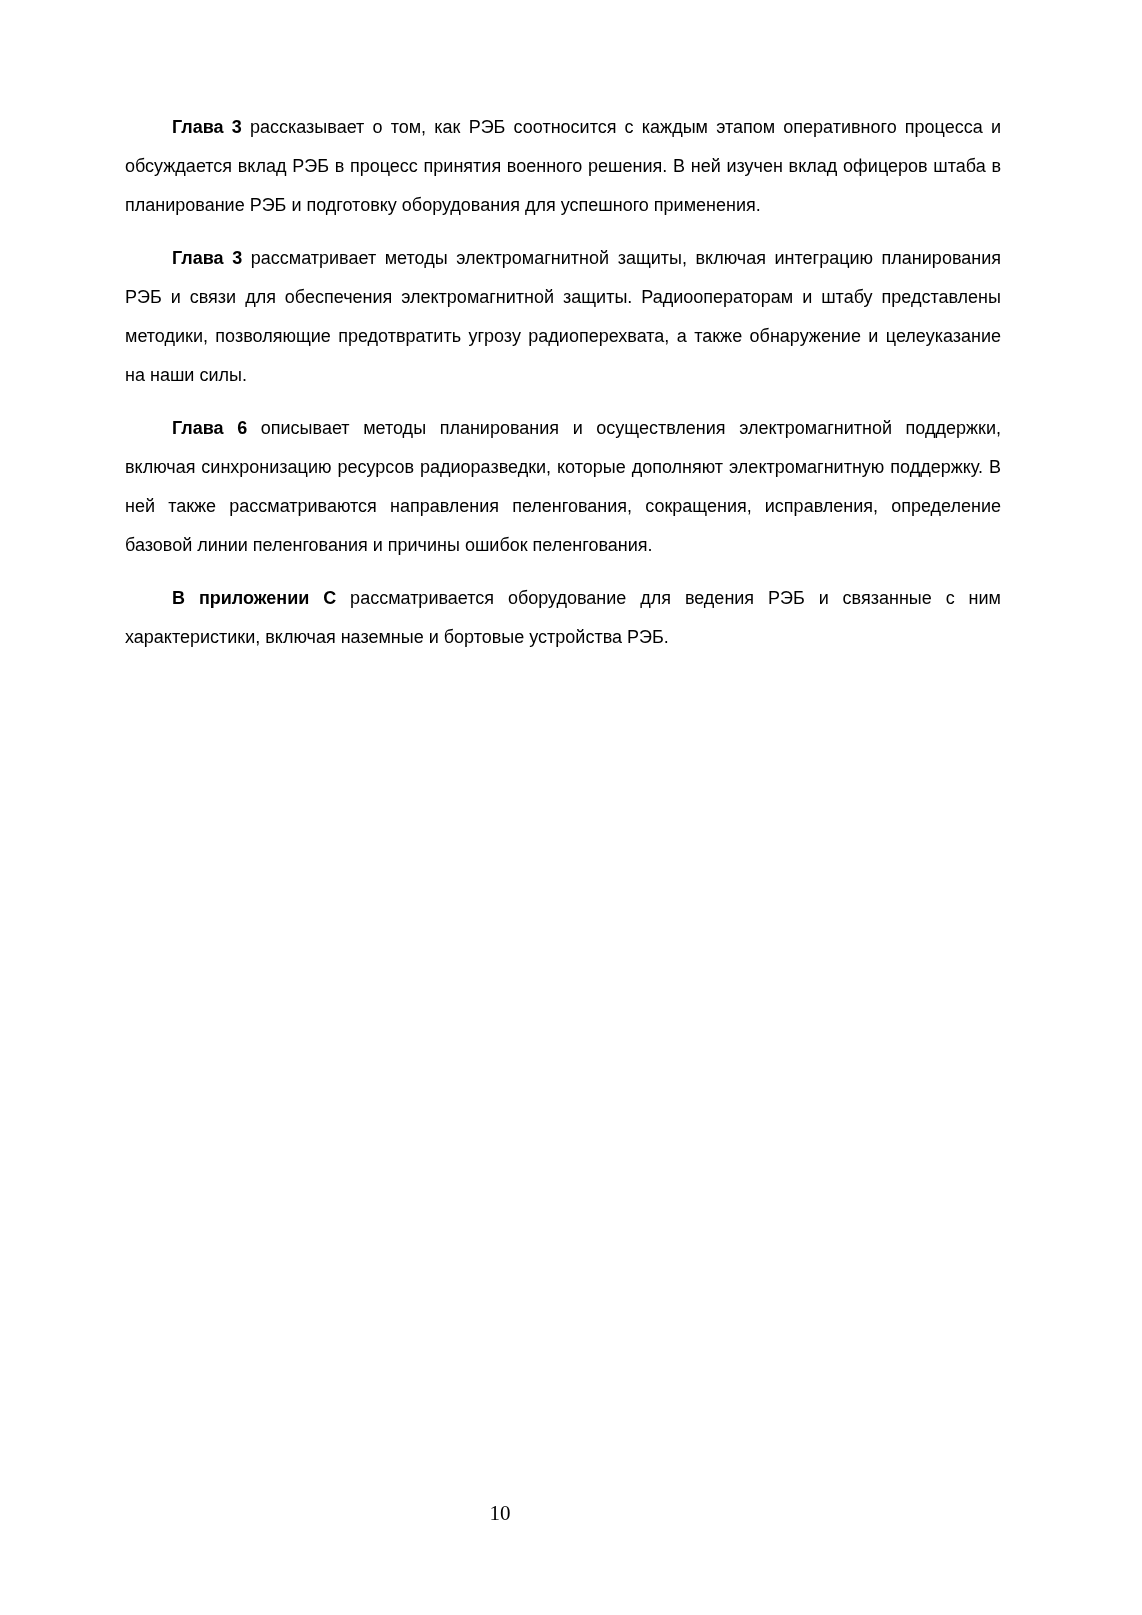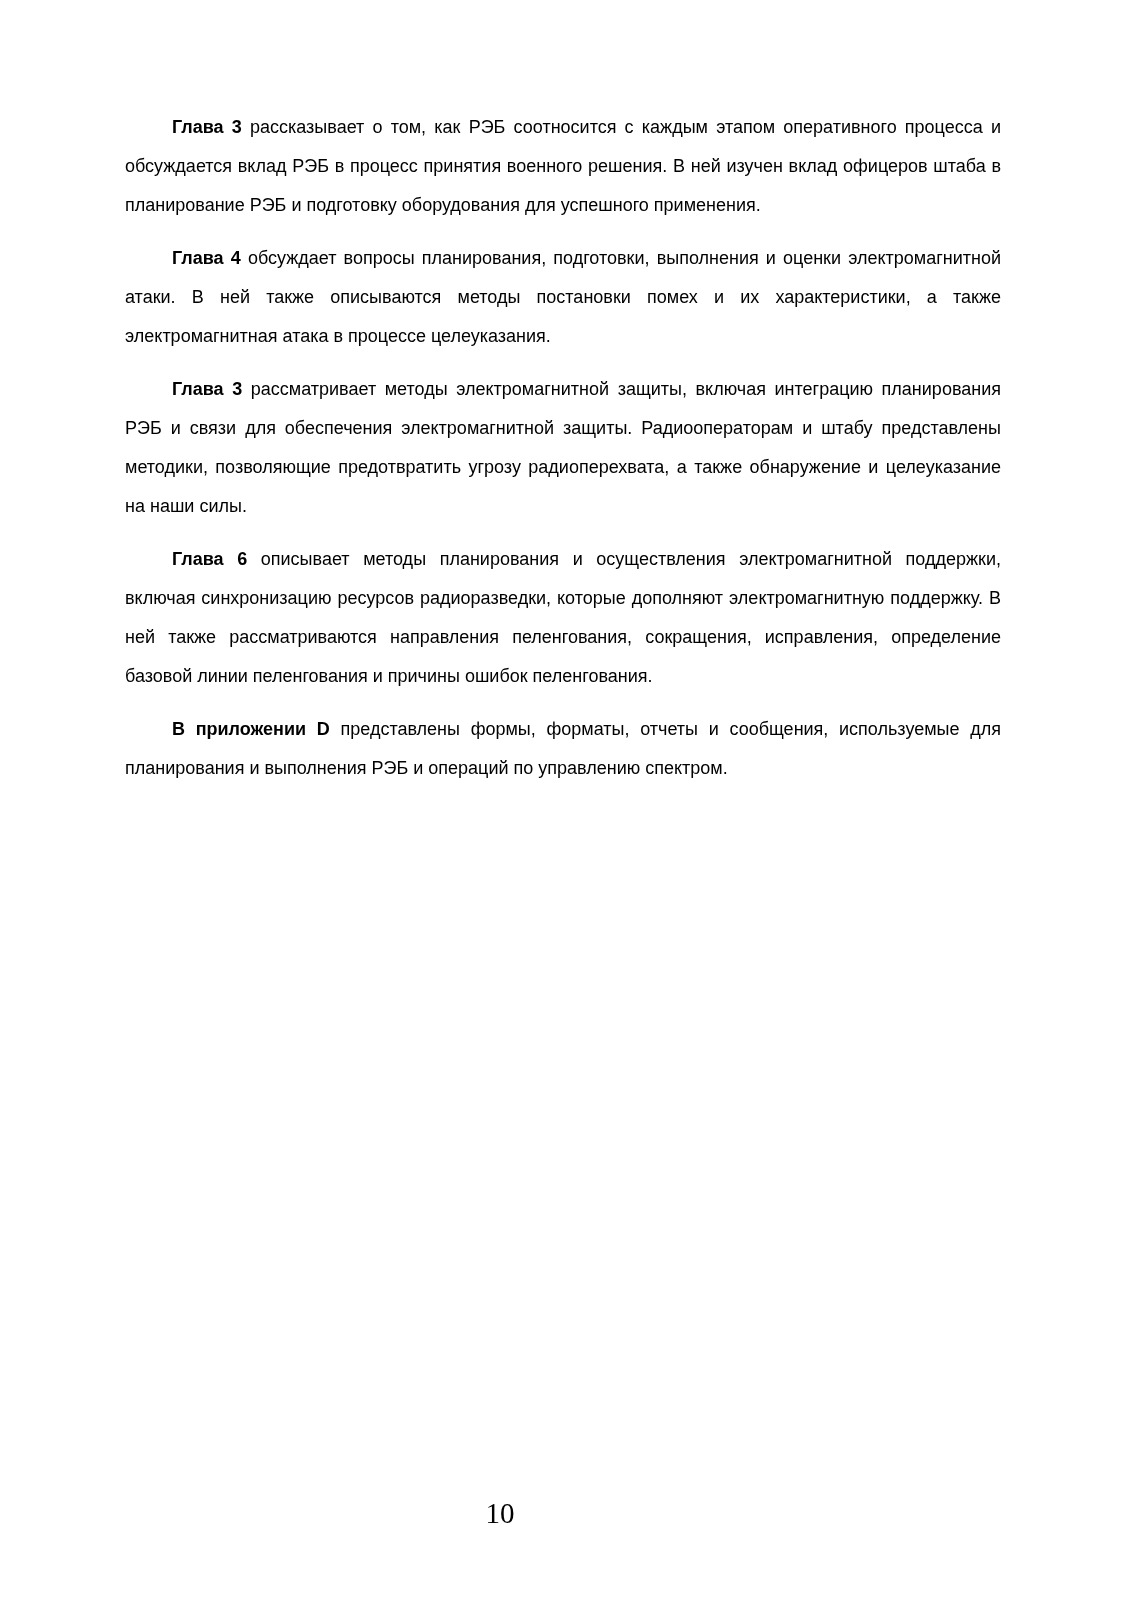--- a/index.html
+++ b/index.html
@@ -42,42 +42,41 @@
   .lead {
     font-weight: bold;
   }
   .page-number {
     position: absolute;
     left: 0;
     top: 1497px;
     width: 1000px;
     text-align: center;
     font-family: "Liberation Serif", "DejaVu Serif", serif;
-    font-size: 29px;
+    font-size: 21px;
     line-height: 32px;
     color: #000000;
   }
 </style>
 </head>
 <body>
 
 <div class="page">
 
   <div class="text-block">
 
     <p class="para last-line-natural"><span class="lead">Глава 3</span><span> рассказывает о том, как РЭБ соотносится с каждым этапом оперативного процесса и обсуждается вклад РЭБ в процесс принятия военного решения. В ней изучен вклад офицеров штаба в планирование РЭБ и подготовку оборудования для успешного применения.</span></p>
 
-    <p class="para last-line-natural"><span class="lead">Глава 4</span><span> обсуждает вопросы планирования, подготовки, выполнения и оценки электромагнитной атаки. В ней также описываются методы постановки помех и их характеристики, а также электромагнитная атака в процессе целеуказания.</span></p>
 
     <p class="para last-line-natural"><span class="lead">Глава 3</span><span> рассматривает методы электромагнитной защиты, включая интеграцию планирования РЭБ и связи для обеспечения электромагнитной защиты. Радиооператорам и штабу представлены методики, позволяющие предотвратить угрозу радиоперехвата, а также обнаружение и целеуказание на наши силы.</span></p>
 
     <p class="para last-line-natural"><span class="lead">Глава 6</span><span> описывает методы планирования и осуществления электромагнитной поддержки, включая синхронизацию ресурсов радиоразведки, которые дополняют электромагнитную поддержку. В ней также рассматриваются направления пеленгования, сокращения, исправления, определение базовой линии пеленгования и причины ошибок пеленгования.</span></p>
 
 
 
+    <p class="para last-line-natural"><span class="lead">В приложении C</span><span> рассматривается оборудование для ведения РЭБ и связанные с ним характеристики, включая наземные и бортовые устройства РЭБ.</span></p>
 
-    <p class="para last-line-natural"><span class="lead">В приложении D</span><span> представлены формы, форматы, отчеты и сообщения, используемые для планирования и выполнения РЭБ и операций по управлению спектром.</span></p>
 
   </div>
 
   <div class="page-number">10</div>
 
 </div>
 
 </body></html>

